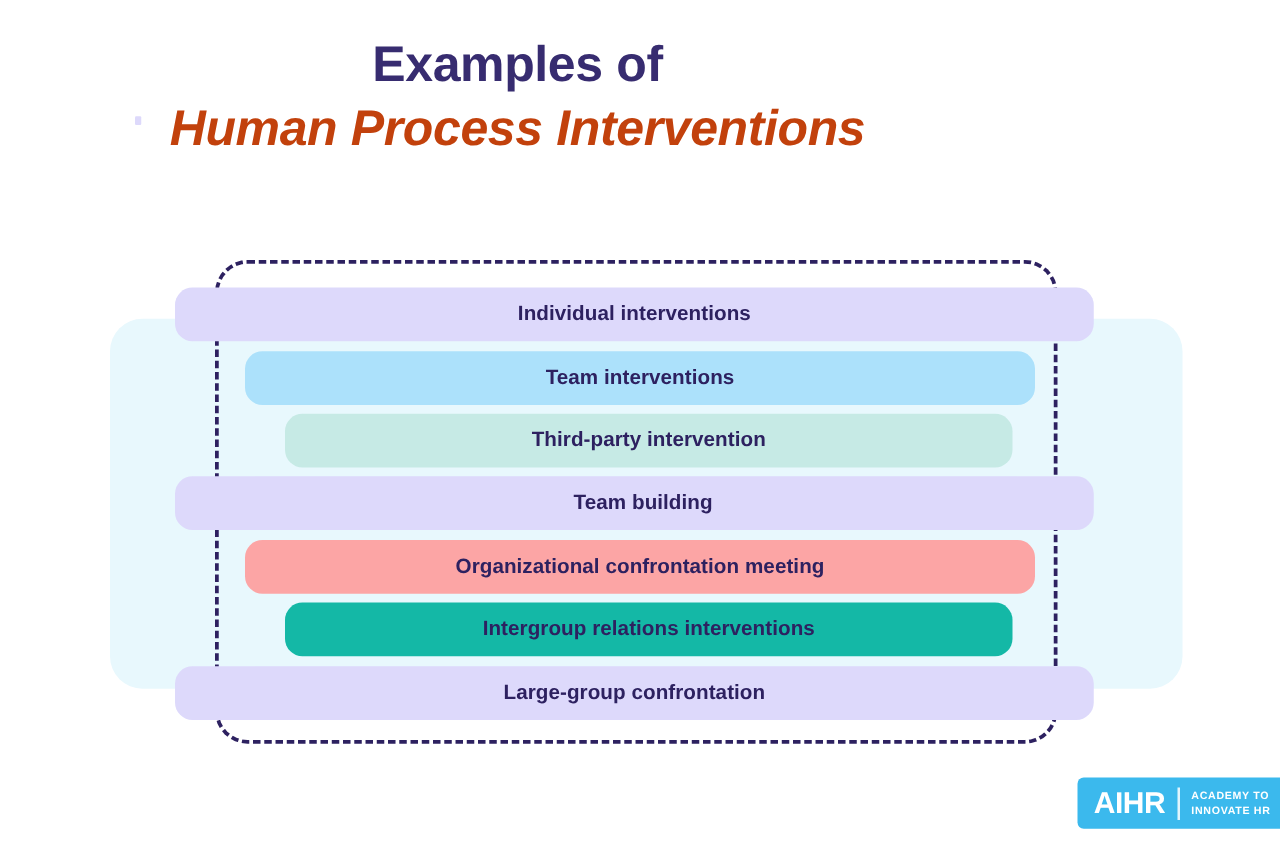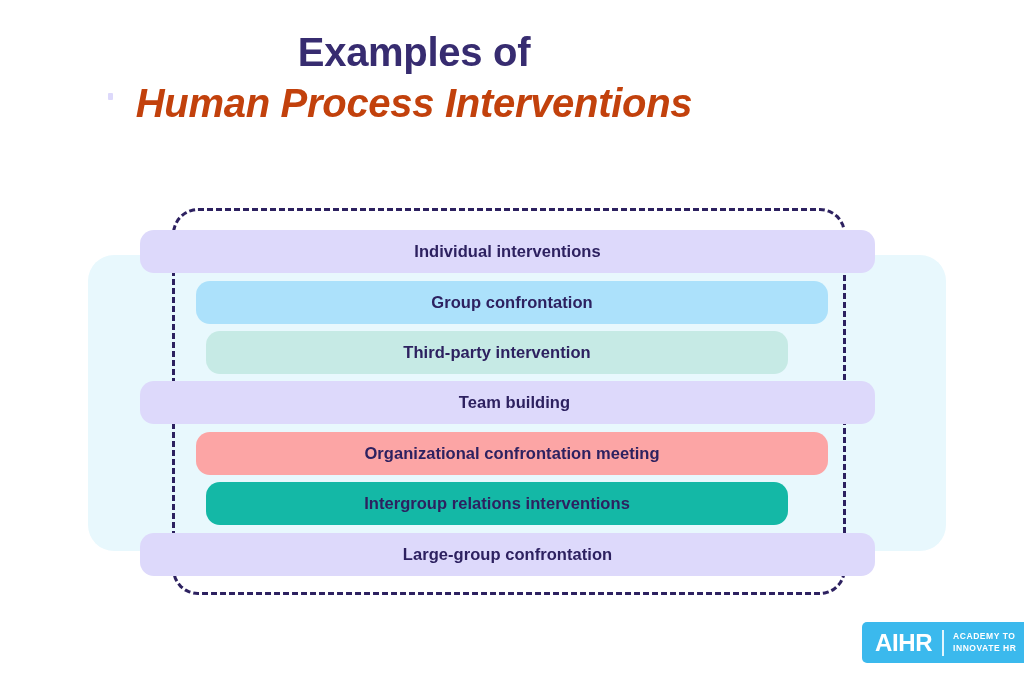--- a/index.html
+++ b/index.html
@@ -102,21 +102,21 @@
   .bar-label {
     font-size: 16.5px;
     font-weight: bold;
     color: #2D2160;
     letter-spacing: 0.05px;
     white-space: nowrap;
   }
 
   .bar.w-wide   { left: 140px; width: 735px; }
   .bar.w-mid    { left: 196px; width: 632px; }
-  .bar.w-narrow { left: 206px; width: 582px; align-items: center; }
+  .bar.w-narrow { left: 228px; width: 582px; align-items: center; }
 
   .bar.r0 { top: 0px; }
   .bar.r1 { top: 51px; }
   .bar.r2 { top: 101px; }
   .bar.r3 { top: 151px; }
   .bar.r4 { top: 202px; }
   .bar.r5 { top: 252px; }
   .bar.r6 { top: 303px; }
 
   
@@ -175,21 +175,21 @@
 
   <div class="backdrop-panel"></div>
 
   <div class="dashed-frame"></div>
 
   <div class="bars" id="bars">
       <div class="bar w-wide r0" style="background: rgb(221, 217, 251);">
         <span class="bar-label">Individual interventions</span>
       </div>
       <div class="bar w-mid r1" style="background: rgb(172, 225, 251);">
-        <span class="bar-label">Group confrontation</span>
+        <span class="bar-label">Team interventions</span>
       </div>
       <div class="bar w-narrow r2" style="background: rgb(198, 234, 229);">
         <span class="bar-label">Third-party intervention</span>
       </div>
       <div class="bar w-wide r3" style="background: rgb(221, 217, 251); padding-left: 14px;">
         <span class="bar-label">Team building</span>
       </div>
       <div class="bar w-mid r4" style="background: #fca5a5;">
         <span class="bar-label">Organizational confrontation meeting</span>
       </div>

